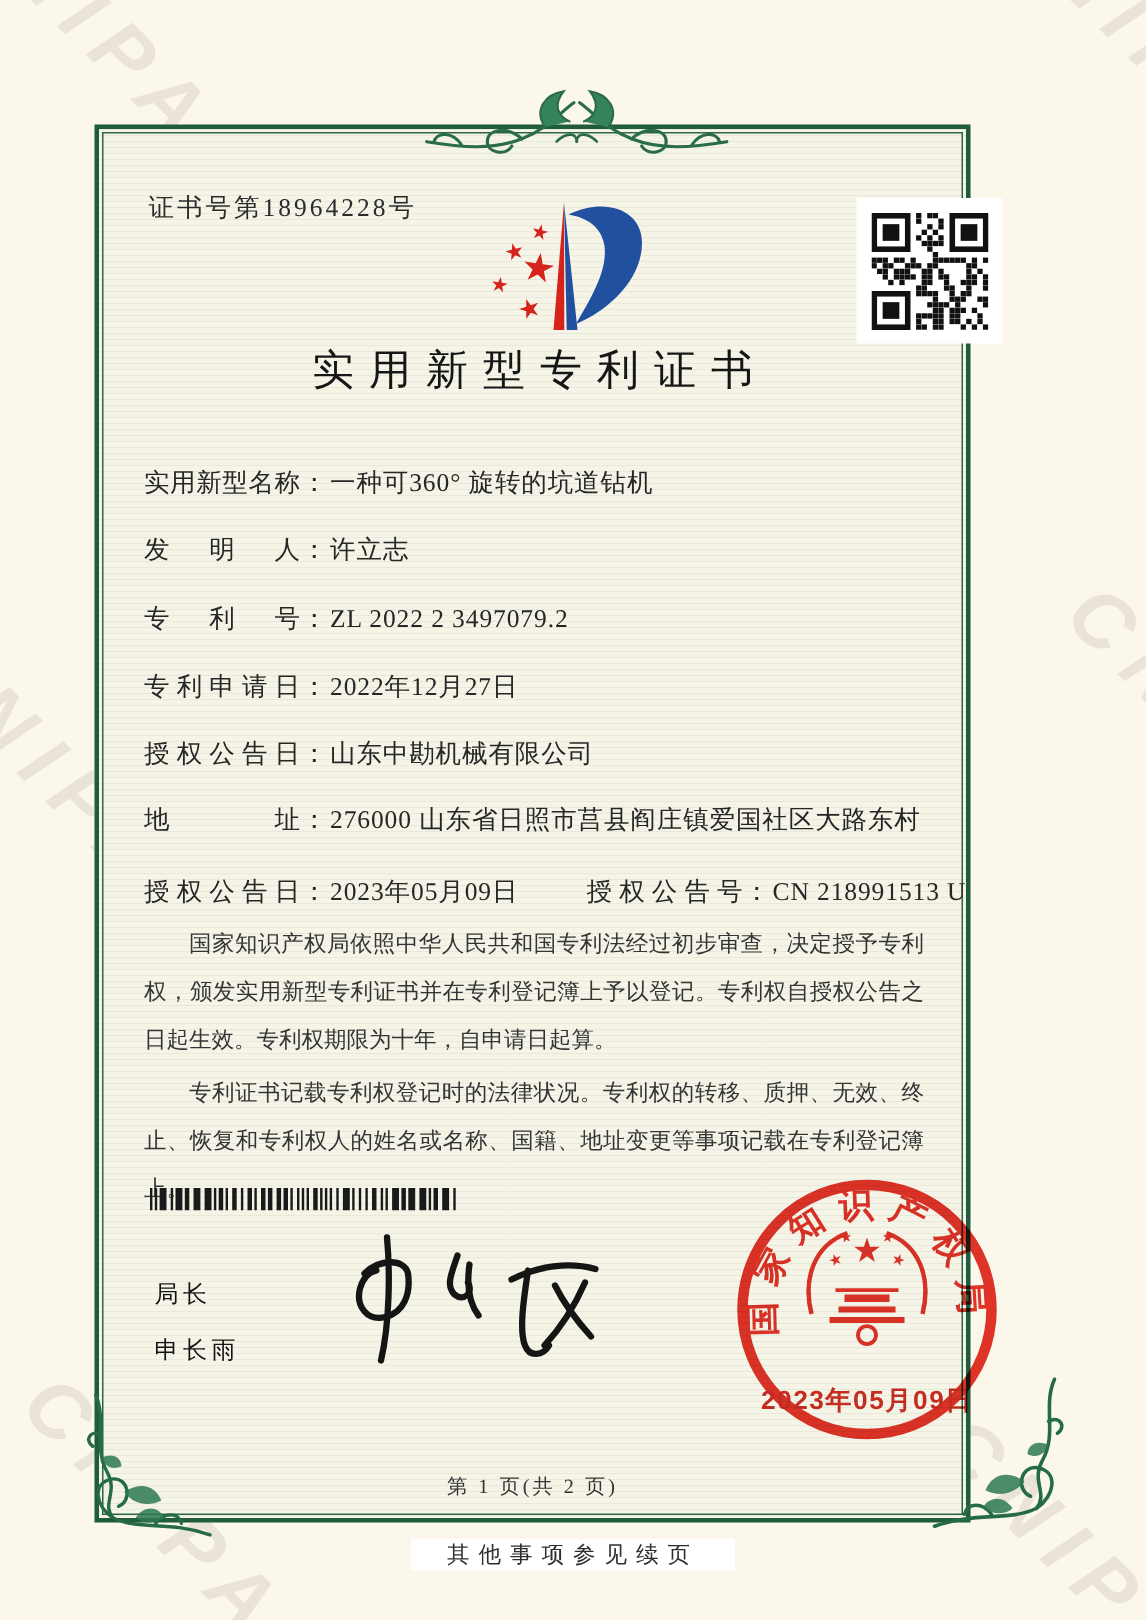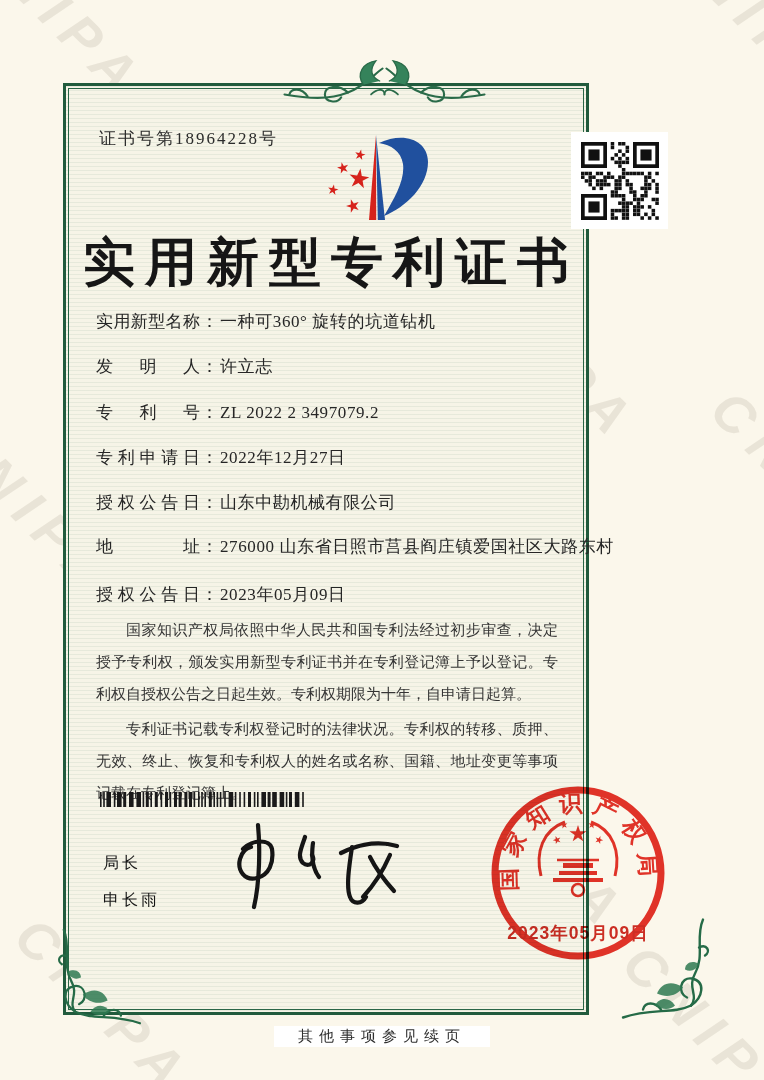--- a/index.html
+++ b/index.html
@@ -10,34 +10,34 @@
   }
   
   .wm{
     position:absolute; font-family:"Liberation Sans","DejaVu Sans",sans-serif;
     font-weight:bold; font-style:italic; font-size:54px; letter-spacing:12px;
     color:rgba(143,132,114,0.16); transform:rotate(45deg); white-space:nowrap;
     pointer-events:none; z-index:1;
   }
   
   .frame{
-    position:absolute; left:63px; top:83px; width:526px; height:932px;
+    position:absolute; left:63px; top:83px; width:584px; height:932px;
     box-sizing:border-box; border:3px solid #215B3D; z-index:2;
     background:
       repeating-linear-gradient(180deg, rgba(64,118,88,0.085) 0 1px, rgba(64,118,88,0) 1px 4px),
       #F6F4E7;
   }
   .frame-inner{position:absolute; inset:2px; border:1px solid #2A6647; pointer-events:none;}
   .cert-no{position:absolute; left:33px; top:41px; font-size:17px; letter-spacing:2px; color:#2b2b2b;}
   .logo{position:absolute; left:262px; top:46px; width:108px; height:95px;}
   .qr-box{position:absolute; left:505px; top:46px; width:97px; height:97px; background:#fff;
           display:flex; align-items:center; justify-content:center;}
   .title{
     position:absolute; left:0; right:0; top:142px; text-align:center;
-    font-size:52px; font-weight:bold; letter-spacing:10px; color:#161616; text-indent:10px;
+    font-size:28px; font-weight:normal; letter-spacing:10px; color:#161616; text-indent:10px;
   }
   .frow{position:absolute; left:30px; right:34px; font-size:17px; color:#262626; white-space:nowrap;}
   .flabel{display:inline-block; width:104px; text-align:justify; text-align-last:justify; vertical-align:bottom;}
   .fcolon{margin:0 2px 0 1px;}
   .fvalue{letter-spacing:0.6px;}
   .fcell-b{position:absolute; left:295px; top:0;}
   .body-text{position:absolute; left:30px; right:28px; top:528px; font-size:15px;
              line-height:32px; color:#343434; text-align:justify;}
   .body-text p{margin:0 0 3px 0; text-indent:2em;}
   .barcode{position:absolute; left:34px; top:706px; width:205px; height:15px;}
@@ -246,20 +246,23 @@
       <span class="flabel">专利申请日</span><span class="fcolon">：</span><span class="fvalue">2022年12月27日</span>
     </div>
     <div class="frow" style="top:405px;">
       <span class="flabel">授权公告日</span><span class="fcolon">：</span><span class="fvalue">山东中勘机械有限公司</span>
     </div>
     <div class="frow" style="top:449px;font-family:Liberation Serif, serif;">
       <span class="flabel">地址</span><span class="fcolon">：</span><span class="fvalue">276000 山东省日照市莒县阎庄镇爱国社区大路东村</span>
     </div>
     <div class="frow" style="top:497px;">
       <span class="flabel">授权公告日</span><span class="fcolon">：</span><span class="fvalue">2023年05月09日</span>
+      <span class="fcell-b">
+        <span class="flabel">授权公告号</span><span class="fcolon">：</span><span class="fvalue">CN 218991513 U</span>
+      </span>
     </div>
 
     <div class="body-text">
       <p>国家知识产权局依照中华人民共和国专利法经过初步审查，决定授予专利权，颁发实用新型专利证书并在专利登记簿上予以登记。专利权自授权公告之日起生效。专利权期限为十年，自申请日起算。</p>
       <p>专利证书记载专利权登记时的法律状况。专利权的转移、质押、无效、终止、恢复和专利权人的姓名或名称、国籍、地址变更等事项记载在专利登记簿上。</p>
     </div>
 
     <svg id="barcode-svg" class="barcode" viewBox="0 0 205 15" preserveAspectRatio="none">
         <rect x="0" y="0" width="1.6" height="15" fill="#1a1a1a"></rect>
         <rect x="3.2" y="0" width="1.6" height="15" fill="#1a1a1a"></rect>
@@ -343,20 +346,21 @@
       </g>
       <g fill="none" stroke="#DE2318">
         <path d="M 58,98 C 52,74 60,52 82,44" stroke-width="3"></path>
         <path d="M 132,98 C 138,74 130,52 108,44" stroke-width="3"></path>
         <path d="M 74,82 L 116,82" stroke-width="2.5"></path>
         <circle cx="95" cy="112" r="6" stroke-width="2.5"></circle>
       </g>
       <text x="95" y="161" text-anchor="middle" font-size="17.5" font-weight="bold" fill="#C81E14" letter-spacing="1" font-family="Liberation Sans, DejaVu Sans, sans-serif">2023年05月09日</text>
     </svg>
 
+    <div class="page-info">第 1 页(共 2 页)</div>
   </div>
 
   <svg class="orn orn-top" viewBox="0 0 220 52">
     <g id="halfOrn" fill="none" stroke="#2A6B49" stroke-width="2.2" stroke-linecap="round">
       <path d="M 6,40 C 30,44 52,46 72,38 C 90,31 98,20 108,13"></path>
       <path d="M 72,38 C 62,29 48,31 48,40 C 48,48 61,50 65,43"></path>
       <path d="M 30,42 C 24,33 13,33 11,40"></path>
       <path d="M 88,30 C 80,18 88,7 101,5 C 94,14 96,22 105,26" fill="#35835B" stroke-width="1.4"></path>
       <path d="M 96,40 C 102,34 110,33 110,40" stroke-width="1.8"></path>
     </g>

